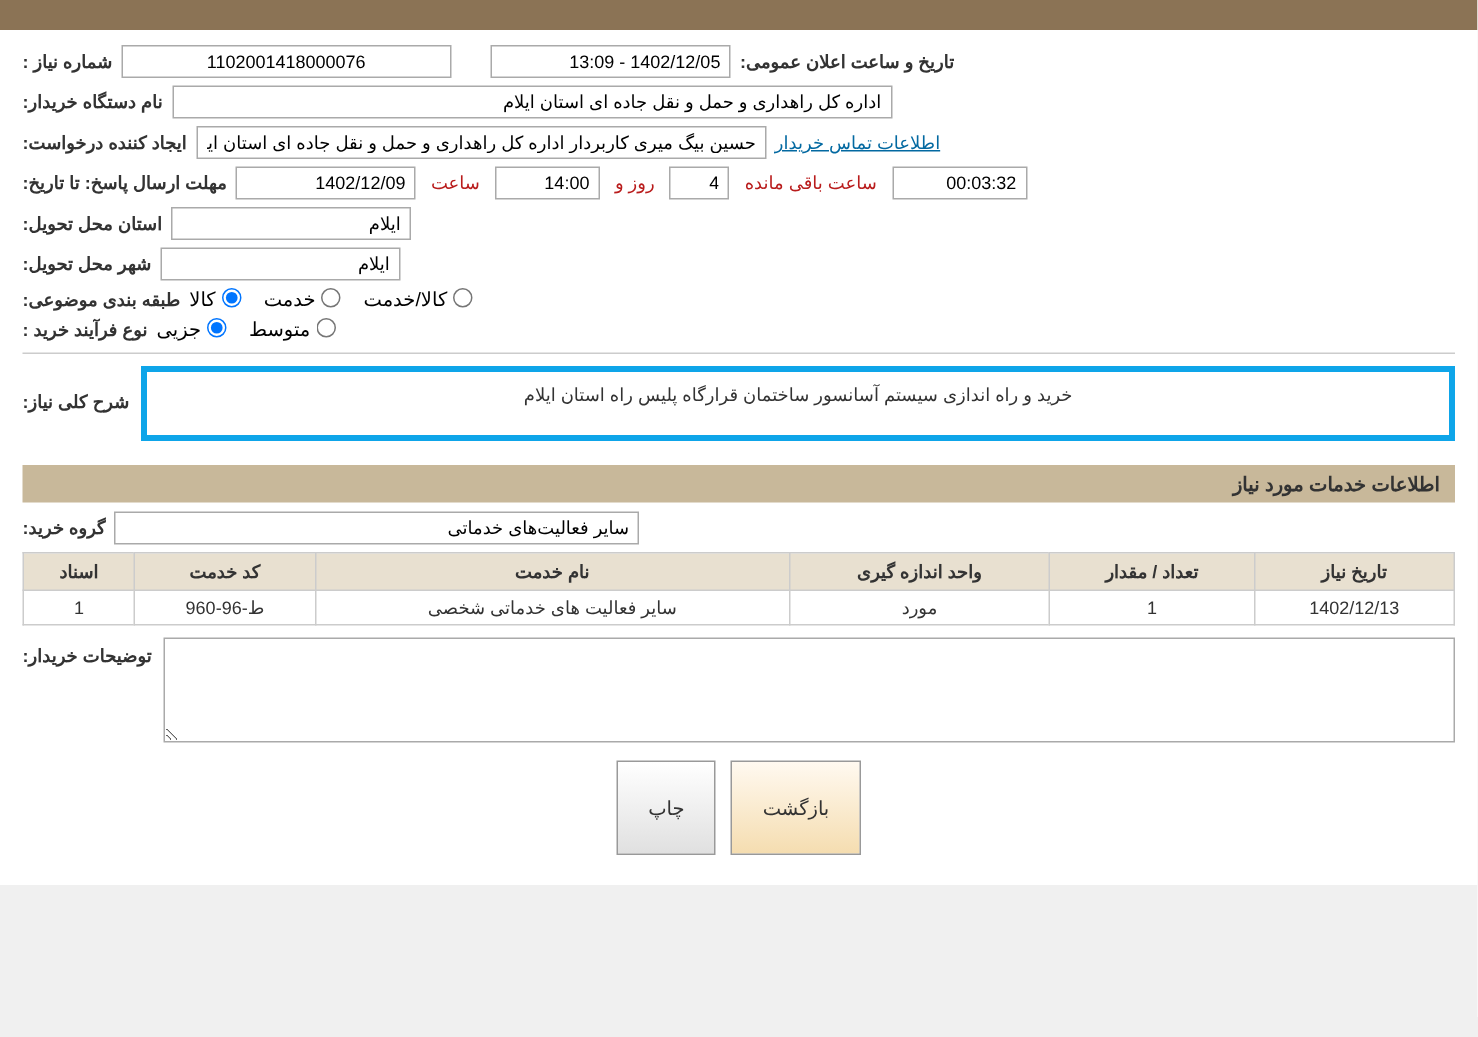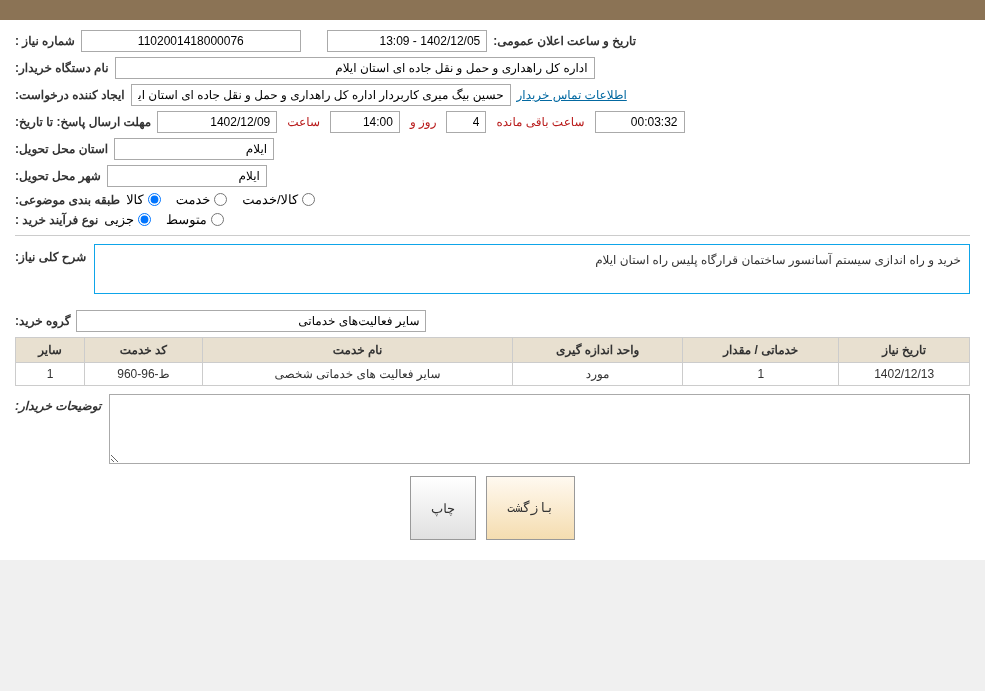--- a/index.html
+++ b/index.html
@@ -43,35 +43,35 @@
       cursor: pointer;
       font-size: 12px;
     }
     .radio-group {
       display: flex;
       gap: 15px;
       align-items: center;
     }
     .radio-item {
       display: flex;
-      align-items: center;
+      align-items: flex-start;
       gap: 4px;
     }
     .separator-line {
       border: none;
       border-top: 1px solid #ccc;
       margin: 8px 0;
     }
     .framed-box {
-      border: 1px solid #0ea5e9;
+      border: 4px solid #0ea5e9;
       padding: 8px;
       margin-bottom: 8px;
       min-height: 50px;
       direction: rtl;
-      text-align: right;
+      text-align: center;
       font-size: 12px;
       color: #333;
     }
     table.data-table {
       width: 100%;
       border-collapse: collapse;
       margin-bottom: 8px;
       font-size: 12px;
     }
     table.data-table th {
@@ -115,21 +115,20 @@
       border: 1px solid #999;
       font-family: Tahoma, Arial, sans-serif;
     }
     .btn-print {
       background: linear-gradient(to bottom, #fff, #e0e0e0);
       color: #333;
     }
     .btn-back {
       background: linear-gradient(to bottom, #fff9f0, #f5ddb0);
       color: #333;
-      font-family: Liberation Mono, monospace;
     }
     .label-colon {
       font-size: 12px;
       color: #333;
       white-space: nowrap;
       font-weight: bold;
     }
     .inline-label {
       font-size: 12px;
       color: #b91c1c;
@@ -235,55 +234,56 @@
       </div>
       <span class="label-colon">نوع فرآیند خرید :</span>
     </div>
 
     <hr class="separator-line">
 
     <div style="display:flex; align-items:flex-start; gap:8px; justify-content: flex-end; margin-bottom:8px;">
       <div class="framed-box" style="flex:1; min-height:50px;">
         <span>خرید و راه اندازی سیستم آسانسور ساختمان قرارگاه پلیس راه استان ایلام</span>
       </div>
-      <span class="label-colon" style="font-weight:bold; white-space:nowrap; margin-top:6px;">شرح کلی نیاز:</span>
-    </div>
-
+      <span class="label-colon" style="font-weight:bold; white-space:nowrap; margin-top:17px;">شرح کلی نیاز:</span>
+    </div>
+
+    <div class="section-info-title">اطلاعات خدمات مورد نیاز</div>
 
     <div class="row-flex">
       <input class="form-input" type="text" style="width: 350px;" value="سایر فعالیت‌های خدماتی" readonly="">
       <span class="label-colon">گروه خرید:</span>
     </div>
 
     <table class="data-table">
       <thead>
         <tr>
           <th>تاریخ نیاز</th>
-          <th>خدماتی / مقدار</th>
+          <th>تعداد / مقدار</th>
           <th>واحد اندازه گیری</th>
           <th>نام خدمت</th>
           <th>کد خدمت</th>
-          <th>سایر</th>
+          <th>اسناد</th>
         </tr>
       </thead>
       <tbody id="table-body">
       <tr>
       <td>1402/12/13</td>
       <td>1</td>
       <td>مورد</td>
       <td>سایر فعالیت های خدماتی شخصی</td>
       <td>ط-96-960</td>
       <td>1</td>
     </tr>
         </tbody>
     </table>
 
     <div style="display:flex; align-items:flex-start; gap:8px; justify-content:flex-end; margin-bottom:8px;">
       <textarea class="textarea-field" style="flex: 1 1 0%;"></textarea>
-      <span class="label-colon" style="font-weight:bold; white-space:nowrap; margin-top:5px;font-style:italic;">توضیحات خریدار:</span>
+      <span class="label-colon" style="font-weight:bold; white-space:nowrap; margin-top:5px;">توضیحات خریدار:</span>
     </div>
 
     <div class="button-row">
       <button class="btn btn-back">بازگشت</button>
       <button class="btn btn-print">چاپ</button>
     </div>
 
   </div>
 </div>
 

